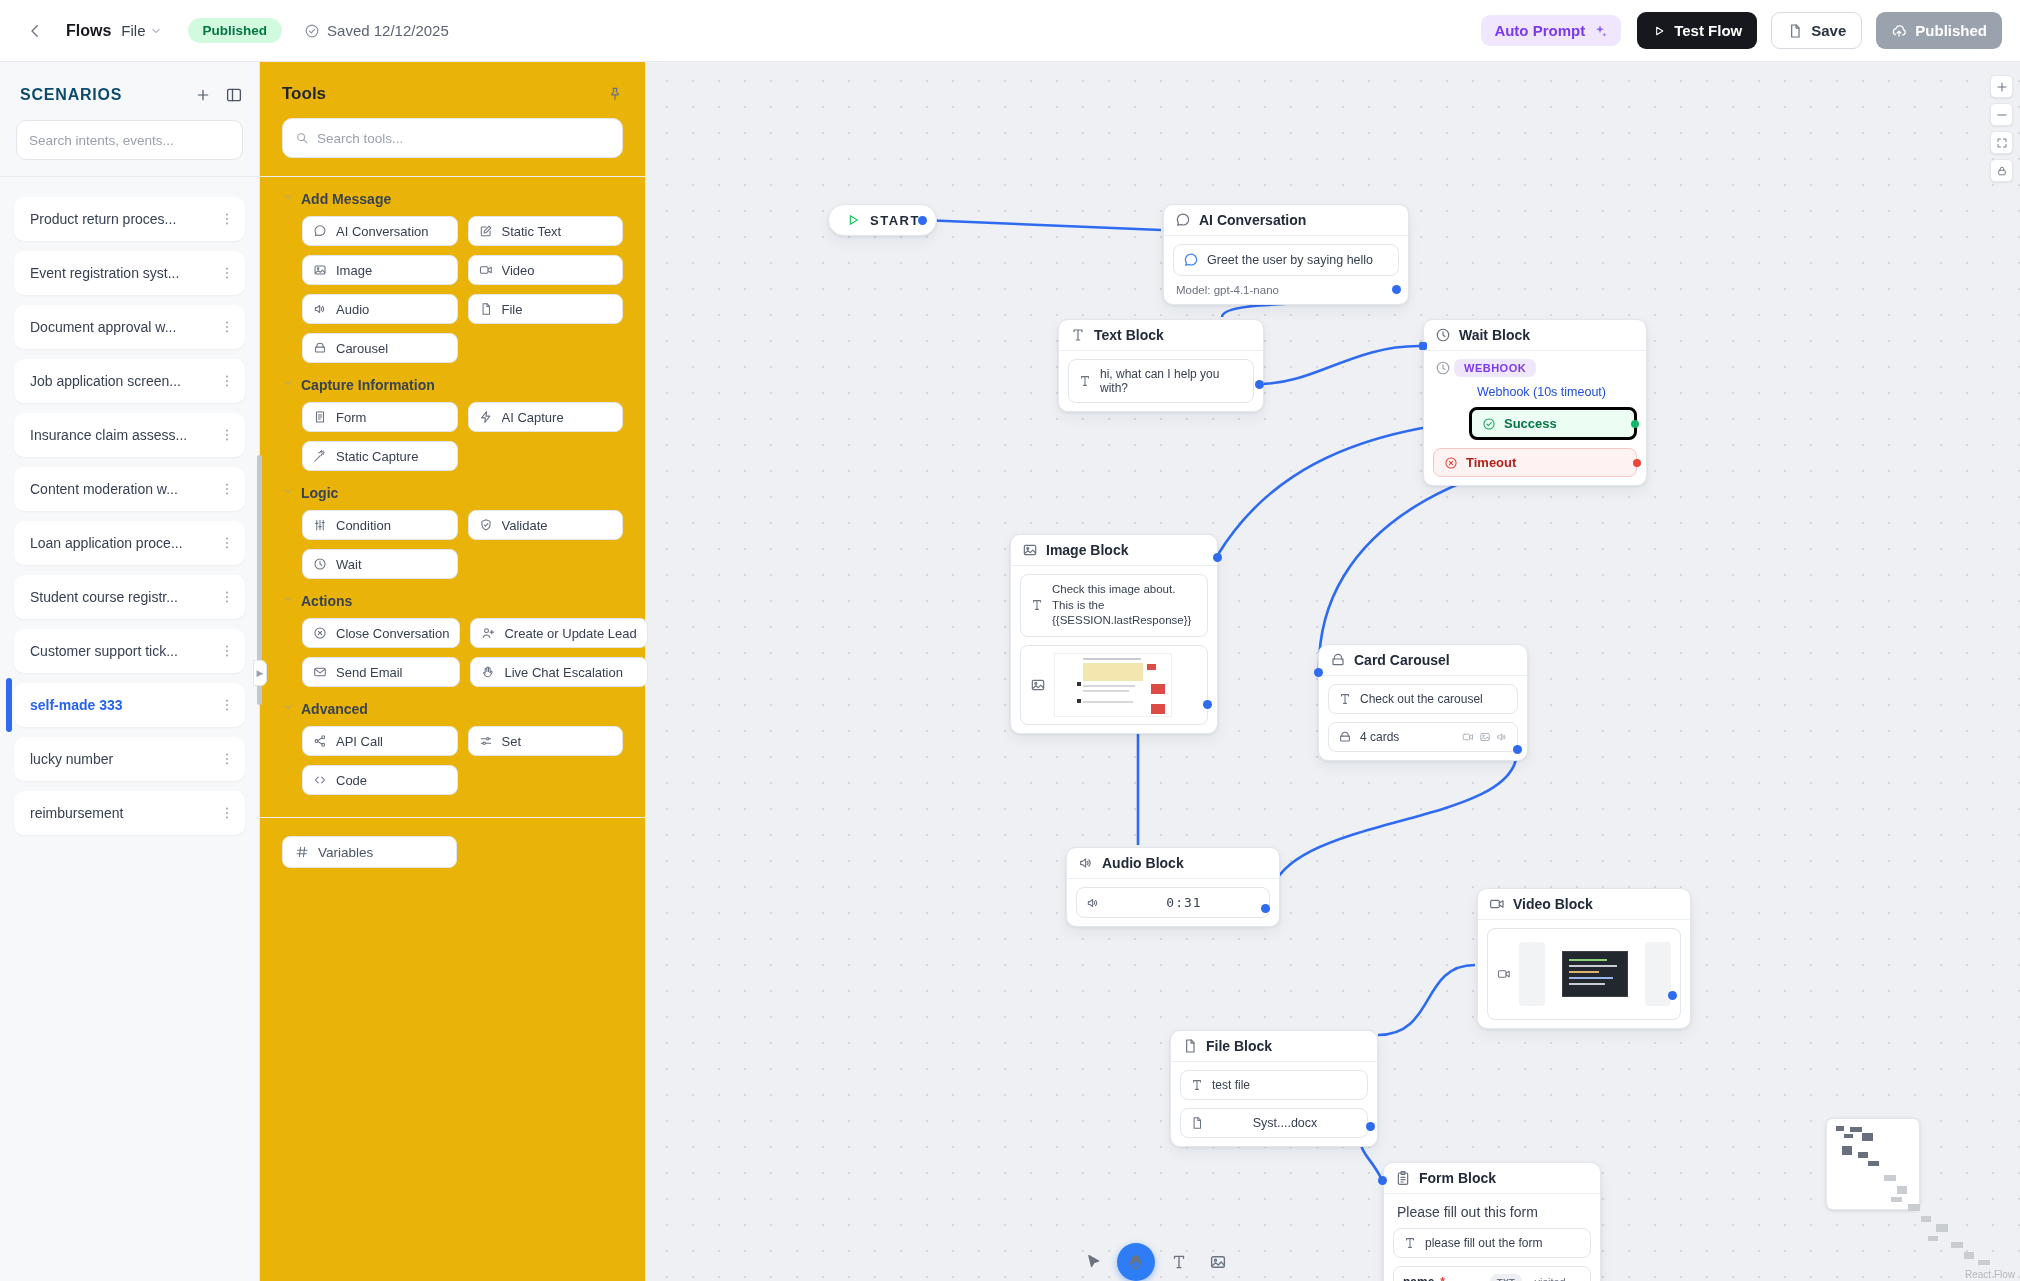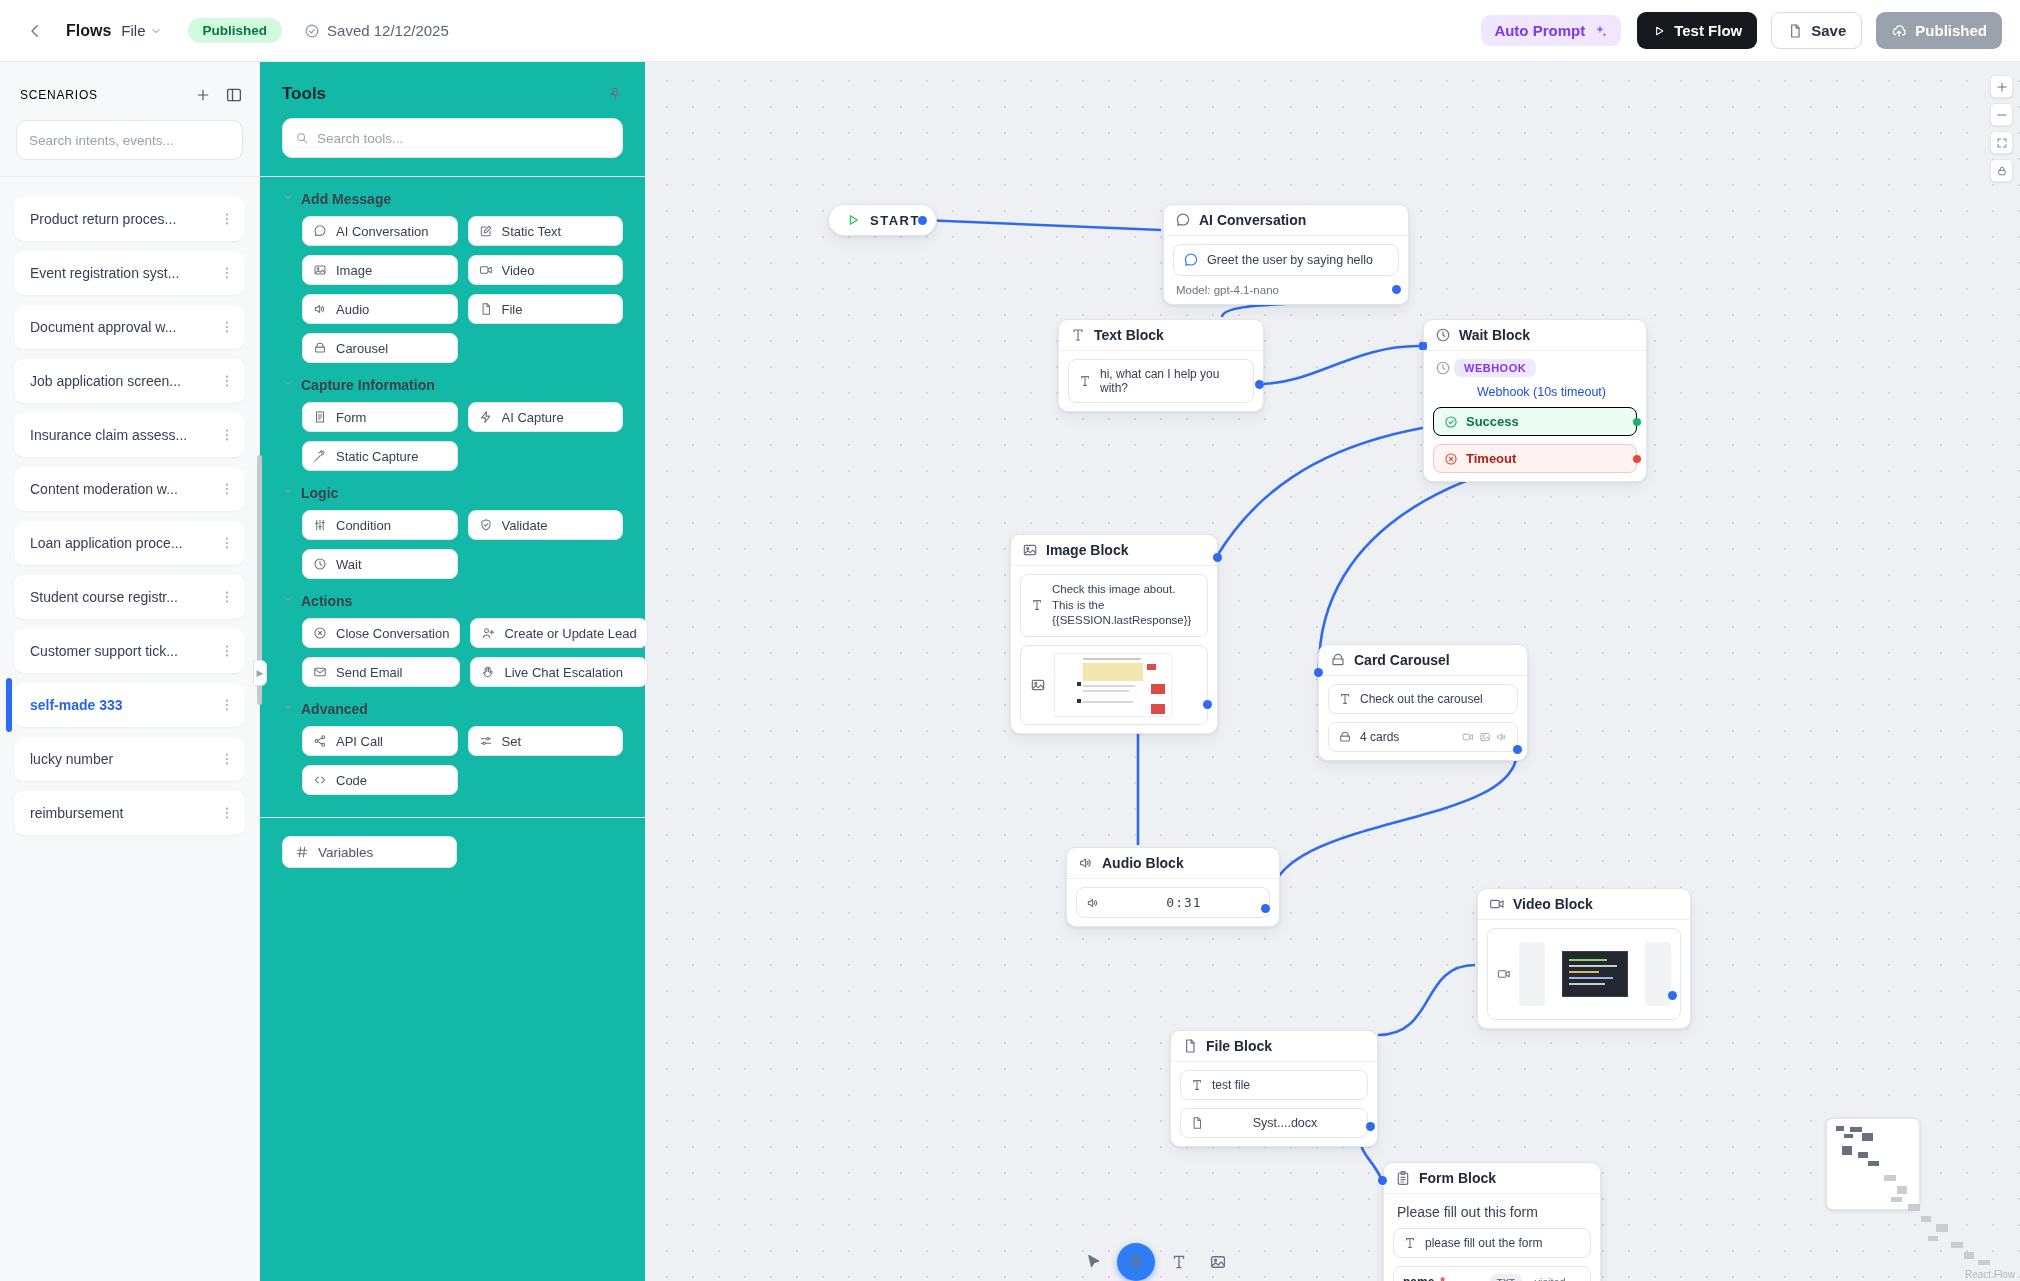--- a/index.html
+++ b/index.html
@@ -34,42 +34,42 @@
   .btn-dark { background:#16181d; color:#fff; margin-right:14px; }
   .btn-dark .ic { color:#fff; }
   .btn-light { background:#fff; color:#2a3342; border:1px solid #d7dbe1; margin-right:14px; }
   .btn-gray { background:#9aa2ad; color:#fff; }
   .btn-gray .ic { color:#fff; }
 
   
   .sidebar { position:absolute; left:0; top:62px; width:260px; height:1219px; background:#f7f8fa;
     border-right:1px solid #e7e9ee; z-index:15; }
   .sb-head { display:flex; align-items:center; padding:24px 16px 10px 20px; }
-  .sb-title { font-size:12px; font-weight:400; letter-spacing:.8px; color:#000000; flex:1; }
+  .sb-title { font-size:16px; font-weight:700; letter-spacing:.8px; color:#0c4a6e; flex:1; }
   .sb-head .ic { color:#4b5563; margin-left:14px; cursor:pointer; }
   .search-box { margin:6px 16px 16px 16px; height:40px; background:#fff; border:1px solid #e2e5ea; border-radius:10px;
     display:flex; align-items:center; padding:0 12px; gap:8px; }
   .search-box .ic { color:#9aa1ab; }
   .search-box input { border:none; outline:none; flex:1; font-size:13.5px; color:#374151; background:transparent; font-family:inherit; }
   .search-box input::placeholder { color:#9aa1ab; }
   .sb-divider { height:1px; background:#e8eaee; }
   .sb-list { padding:20px 14px; display:flex; flex-direction:column; gap:10px; }
   .scenario-item { position:relative; background:#fff; border-radius:10px; height:44px; display:flex; align-items:center;
     padding:0 10px 0 16px; box-shadow:0 1px 2px rgba(25,35,60,.05); cursor:pointer; }
   .scenario-item .lbl { flex:1; font-size:14px; color:#374151; white-space:nowrap; overflow:hidden; }
   .scenario-item .ic { color:#9ca3af; cursor:pointer; }
   .scenario-item.selected .lbl { color:#2563eb; font-weight:700; }
   .scenario-item.selected::before { content:""; position:absolute; left:-8px; top:-5px; bottom:-5px; width:6px;
     background:#2f6bf0; border-radius:4px; }
   .sb-scrollthumb { position:absolute; right:-3px; top:393px; width:5px; height:250px; background:#c3c8cf; border-radius:3px; z-index:30; cursor:pointer; }
   .sb-collapse { position:absolute; right:-8px; top:598px; width:14px; height:26px; background:#fff; border:1px solid #e2e5ea;
     border-radius:0 6px 6px 0; display:flex; align-items:center; justify-content:center; color:#9aa1ab; z-index:31; cursor:pointer; font-size:9px; }
 
   
-  .tools { position:absolute; left:260px; top:62px; width:386px; height:1219px; background:#14b8a6;
+  .tools { position:absolute; left:260px; top:62px; width:386px; height:1219px; background:#eab308;
     border-right:1px solid #e7e9ee; z-index:14; padding:0 22px; }
   .tools-head { display:flex; align-items:center; padding:22px 0 12px 0; }
   .tools-title { font-size:17px; font-weight:700; color:#1f2430; flex:1; }
   .tools-head .ic { color:#6b7280; cursor:pointer; }
   .tools .search-box { margin:2px 0 18px 0; }
   .tools-divider { height:1px; background:#eceef2; margin:0 -22px; }
   .tool-section { margin-top:14px; }
   .ts-head { display:flex; gap:7px; margin-bottom:9px; cursor:pointer; }
   .ts-head .ic { color:#9aa1ab; }
   .ts-label { font-size:14px; font-weight:700; color:#3a4351; }
@@ -105,21 +105,21 @@
 
   .start-node { display:flex; align-items:center; gap:9px; padding:0 16px; height:32px; border-radius:16px; }
   .start-node .lbl { font-size:13px; font-weight:700; letter-spacing:1.5px; color:#222b3a; }
   .start-node .ic { color:#22c55e; }
 
   .badge-webhook { background:#efe7fd; color:#7c3aed; font-size:11px; font-weight:700; letter-spacing:.5px;
     padding:3px 10px; border-radius:7px; }
   .wb-desc { font-size:12.5px; color:#1d4ed8; padding:0 3px;margin-left:41px; }
   .outrow { position:relative; border-radius:8px; padding:6px 10px; display:flex; align-items:center; gap:8px; }
   .outrow .olbl { font-size:13px; font-weight:700; }
-  .outrow-success { background:#ecfdf3; border:1px solid #000000; }
+  .outrow-success { background:#ecfdf3; border:3px solid #000000;margin-left:36px; }
   .outrow-success .olbl { color:#067647; } .outrow-success .ic { color:#17a55f; }
   .outrow-timeout { background:#fef3f2; border:1px solid #f5c6c2; }
   .outrow-timeout .olbl { color:#b42318; } .outrow-timeout .ic { color:#e04438; }
   .outdot { position:absolute; right:-5px; top:50%; margin-top:-4px; width:8px; height:8px; border-radius:50%; }
 
   .img-thumb { position:relative; width:118px; height:64px; background:#fff; border:1px solid #f0f0f1; overflow:hidden; }
   .img-thumb div { position:absolute; }
   .vid-card { display:flex; align-items:center; gap:8px; }
   .vid-thumb { position:relative; flex:1; height:76px; background:#fff; display:flex; align-items:center; justify-content:center; }
   .vid-side { position:absolute; top:6px; bottom:6px; width:26px; background:#f2f3f5; border-radius:4px; }

